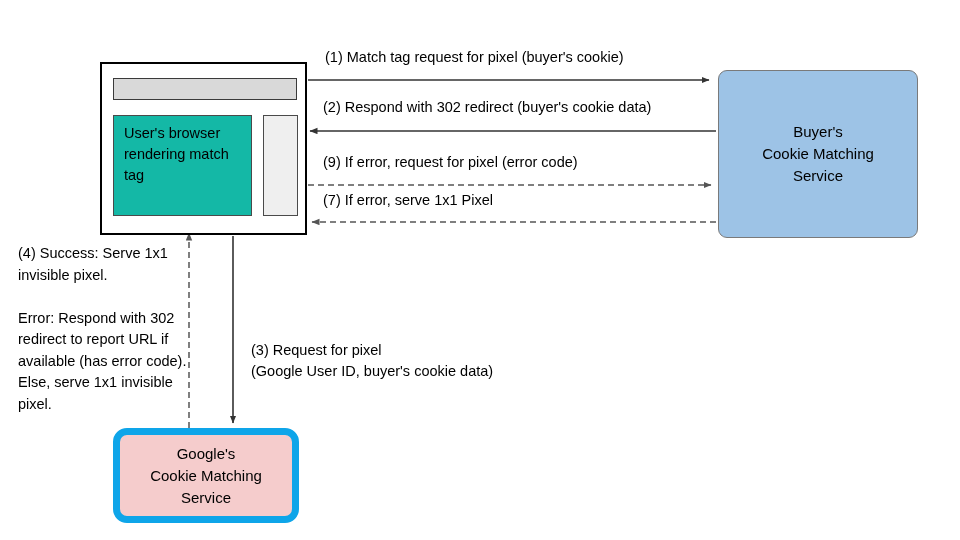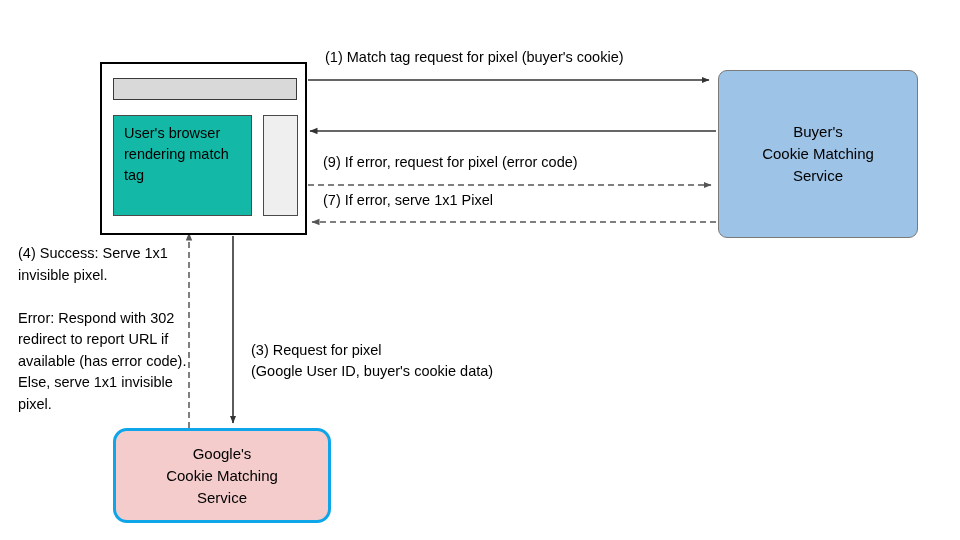--- a/index.html
+++ b/index.html
@@ -90,24 +90,24 @@
     left: 718px;
     top: 70px;
     width: 200px;
     height: 168px;
     background: #9dc3e6;
     border: 1px solid #7a7a7a;
   }
   .google-node {
     left: 113px;
     top: 428px;
-    width: 218px;
+    width: 186px;
     height: 95px;
     background: #f5cccc;
-    border: 3px solid #0ea5e9;
+    border: 7px solid #0ea5e9;
     border-radius: 14px;
   }
 
   
   .edge-label {
     position: absolute;
     font-size: 14.5px;
     line-height: 20px;
     color: #000;
     white-space: pre-line;
@@ -163,20 +163,21 @@
   <div class="service-node buyer-node">Buyer's
 Cookie Matching
 Service</div>
 
   <div class="service-node google-node">Google's
 Cookie Matching
 Service</div>
 
   <div class="edge-label lbl-1">(1)  Match tag request for pixel (buyer's cookie)</div>
 
+  <div class="edge-label lbl-2">(2)  Respond with 302 redirect (buyer's cookie data)</div>
 
   <div class="edge-label lbl-5">(9) If error, request for pixel (error code)</div>
 
   <div class="edge-label lbl-6">(7) If error, serve 1x1 Pixel</div>
 
   <div class="edge-label lbl-3">(3)  Request for pixel
 (Google User ID, buyer's cookie data)</div>
 
   <div class="edge-label lbl-4">(4) Success: Serve 1x1 invisible pixel.
 

